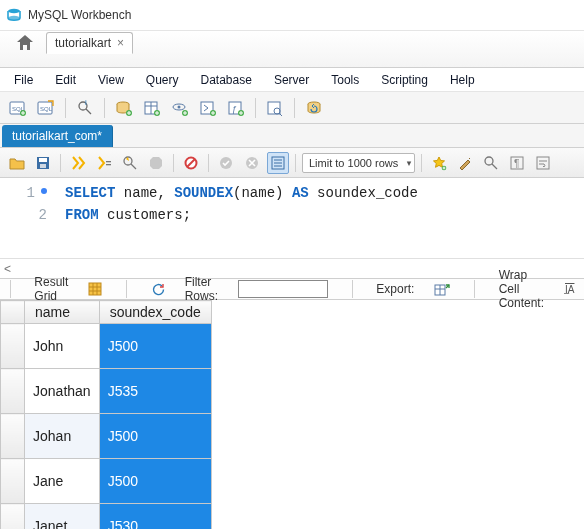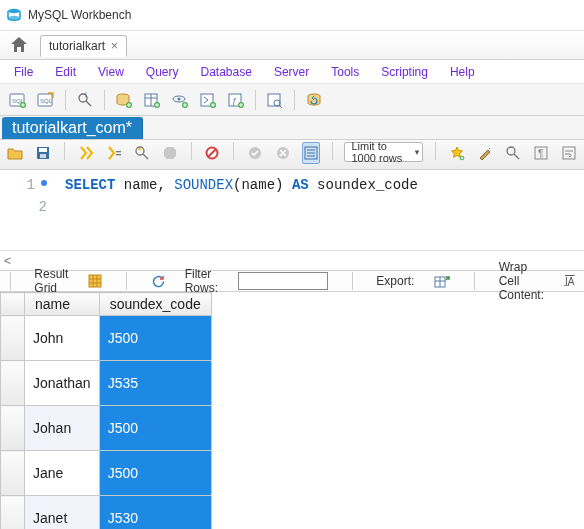--- a/index.html
+++ b/index.html
@@ -21,26 +21,26 @@
     background: #fff;
   }
   .titlebar .app-icon {
     width: 16px; height: 16px;
     margin-right: 6px;
   }
   .titlebar .title { color: #333; font-size: 12px; }
 
   
   .navtabs {
-    height: 30px;
+    height: 38px;
     border-top: 1px solid #e5e5e5;
     border-bottom: 1px solid #cfcfcf;
     display: flex;
-    align-items: center;
-    padding: 0 6px;
+    align-items: flex-start;
+    padding: 0 12px;
     background: linear-gradient(#fff,#f4f4f4);
   }
   .home-icon {
     width: 26px; height: 24px;
     display:flex;align-items:center;justify-content:center;
     border:1px solid transparent;
     margin-right:8px;
   }
   .nav-tab {
     border:1px solid #bcbcbc;
@@ -65,21 +65,21 @@
     height: 24px;
     display:flex;
     align-items:center;
     gap:2px;
     padding:0 4px;
     background:#fff;
     border-bottom:1px solid #e5e5e5;
   }
   .menubar .menuitem {
     padding:2px 10px;
-    color:#6d28d9;
+    color:#0f172a;
     cursor:default;
   }
 
   
   .toolbar {
     height:32px;
     display:flex; align-items:center; gap:4px;
     padding:2px 6px;
     background:#f5f5f5;
     border-bottom:1px solid #d0d0d0;
@@ -95,31 +95,31 @@
   .editortabs {
     height:24px;
     display:flex;
     background:#f5f5f5;
     border-bottom:1px solid #d0d0d0;
   }
   .editortab {
     background:#1e7fc2;
     color:#fff;
     padding:3px 10px;
-    font-size:16px;
+    font-size:12px;
     border-right:1px solid #166aa3;
     border-top-left-radius:3px;border-top-right-radius:3px;
     margin:1px 0 0 2px;
     display:flex;align-items:center;
   }
 
   
   .editortoolbar {
     height:30px;
-    display:flex;align-items:flex-start;gap:10px;
+    display:flex;align-items:center;gap:4px;
     padding:2px 6px;
     background:linear-gradient(#fafafa,#ececec);
     border-bottom:1px solid #d0d0d0;
   }
   .etb-btn {
     width:22px;height:22px;display:flex;align-items:center;justify-content:center;
     border:1px solid transparent;border-radius:2px;
   }
   .etb-btn.pressed { background:#cfe3f7;border:1px solid #7aa7d6;}
   .etb-sep { width:1px;height:18px;background:#cfcfcf;margin:0 2px;}
@@ -154,21 +154,21 @@
     display:inline-block;width:6px;height:6px;border-radius:50%;
     background:#3b82f6;margin-left:6px;vertical-align:middle;
     position:relative;top:-2px;
   }
   .code {
     padding:4px 0 0 10px;
     line-height:22px;
     white-space:pre;
   }
   .kw { color:#1565c0; font-weight:bold;margin-top:16px;}
-  .fn { color:#1565c0;}
+  .fn { color:#1565c0;font-weight:bold;}
   .id { color:#222;}
   .op { color:#222;}
 
   
   .hscroll {
     height:20px;
     border-top:1px solid #e0e0e0;
     display:flex;align-items:center;
     padding:0 4px;
     color:#777;font-size:12px;
@@ -450,21 +450,21 @@
         <path d="M4 6h8M4 9h5a2 2 0 0 1 0 3l-1-1" fill="none" stroke="#888"></path>
       </svg>
     </div>
 </div>
 
 <div class="editor">
   <div class="gutter">
     <div><span>1</span><span class="dot"></span></div>
     <div><span>2</span></div>
   </div>
-  <div class="code"><div><span class="kw">SELECT</span><span class="id"> name</span><span class="op">, </span><span class="fn">SOUNDEX</span><span class="op">(</span><span class="id">name</span><span class="op">) </span><span class="kw">AS</span><span class="id"> soundex_code</span></div></div>
+  <div class="code"><div><span class="kw">SELECT</span><span class="id"> name</span><span class="op">, </span><span class="fn">SOUNDEX</span><span class="op">(</span><span class="id">name</span><span class="op">) </span><span class="kw">AS</span><span class="id"> soundex_code</span></div><div><span class="kw">FROM</span><span class="id"> customers</span><span class="op">;</span></div></div>
 </div>
 
 <div class="hscroll">
   <span>&lt;</span>
 </div>
 
 <div class="resulttoolbar">
   <div class="rtb-sep"></div>
   <span class="lbl">Result Grid</span>
   <span class="rtb-icon">

